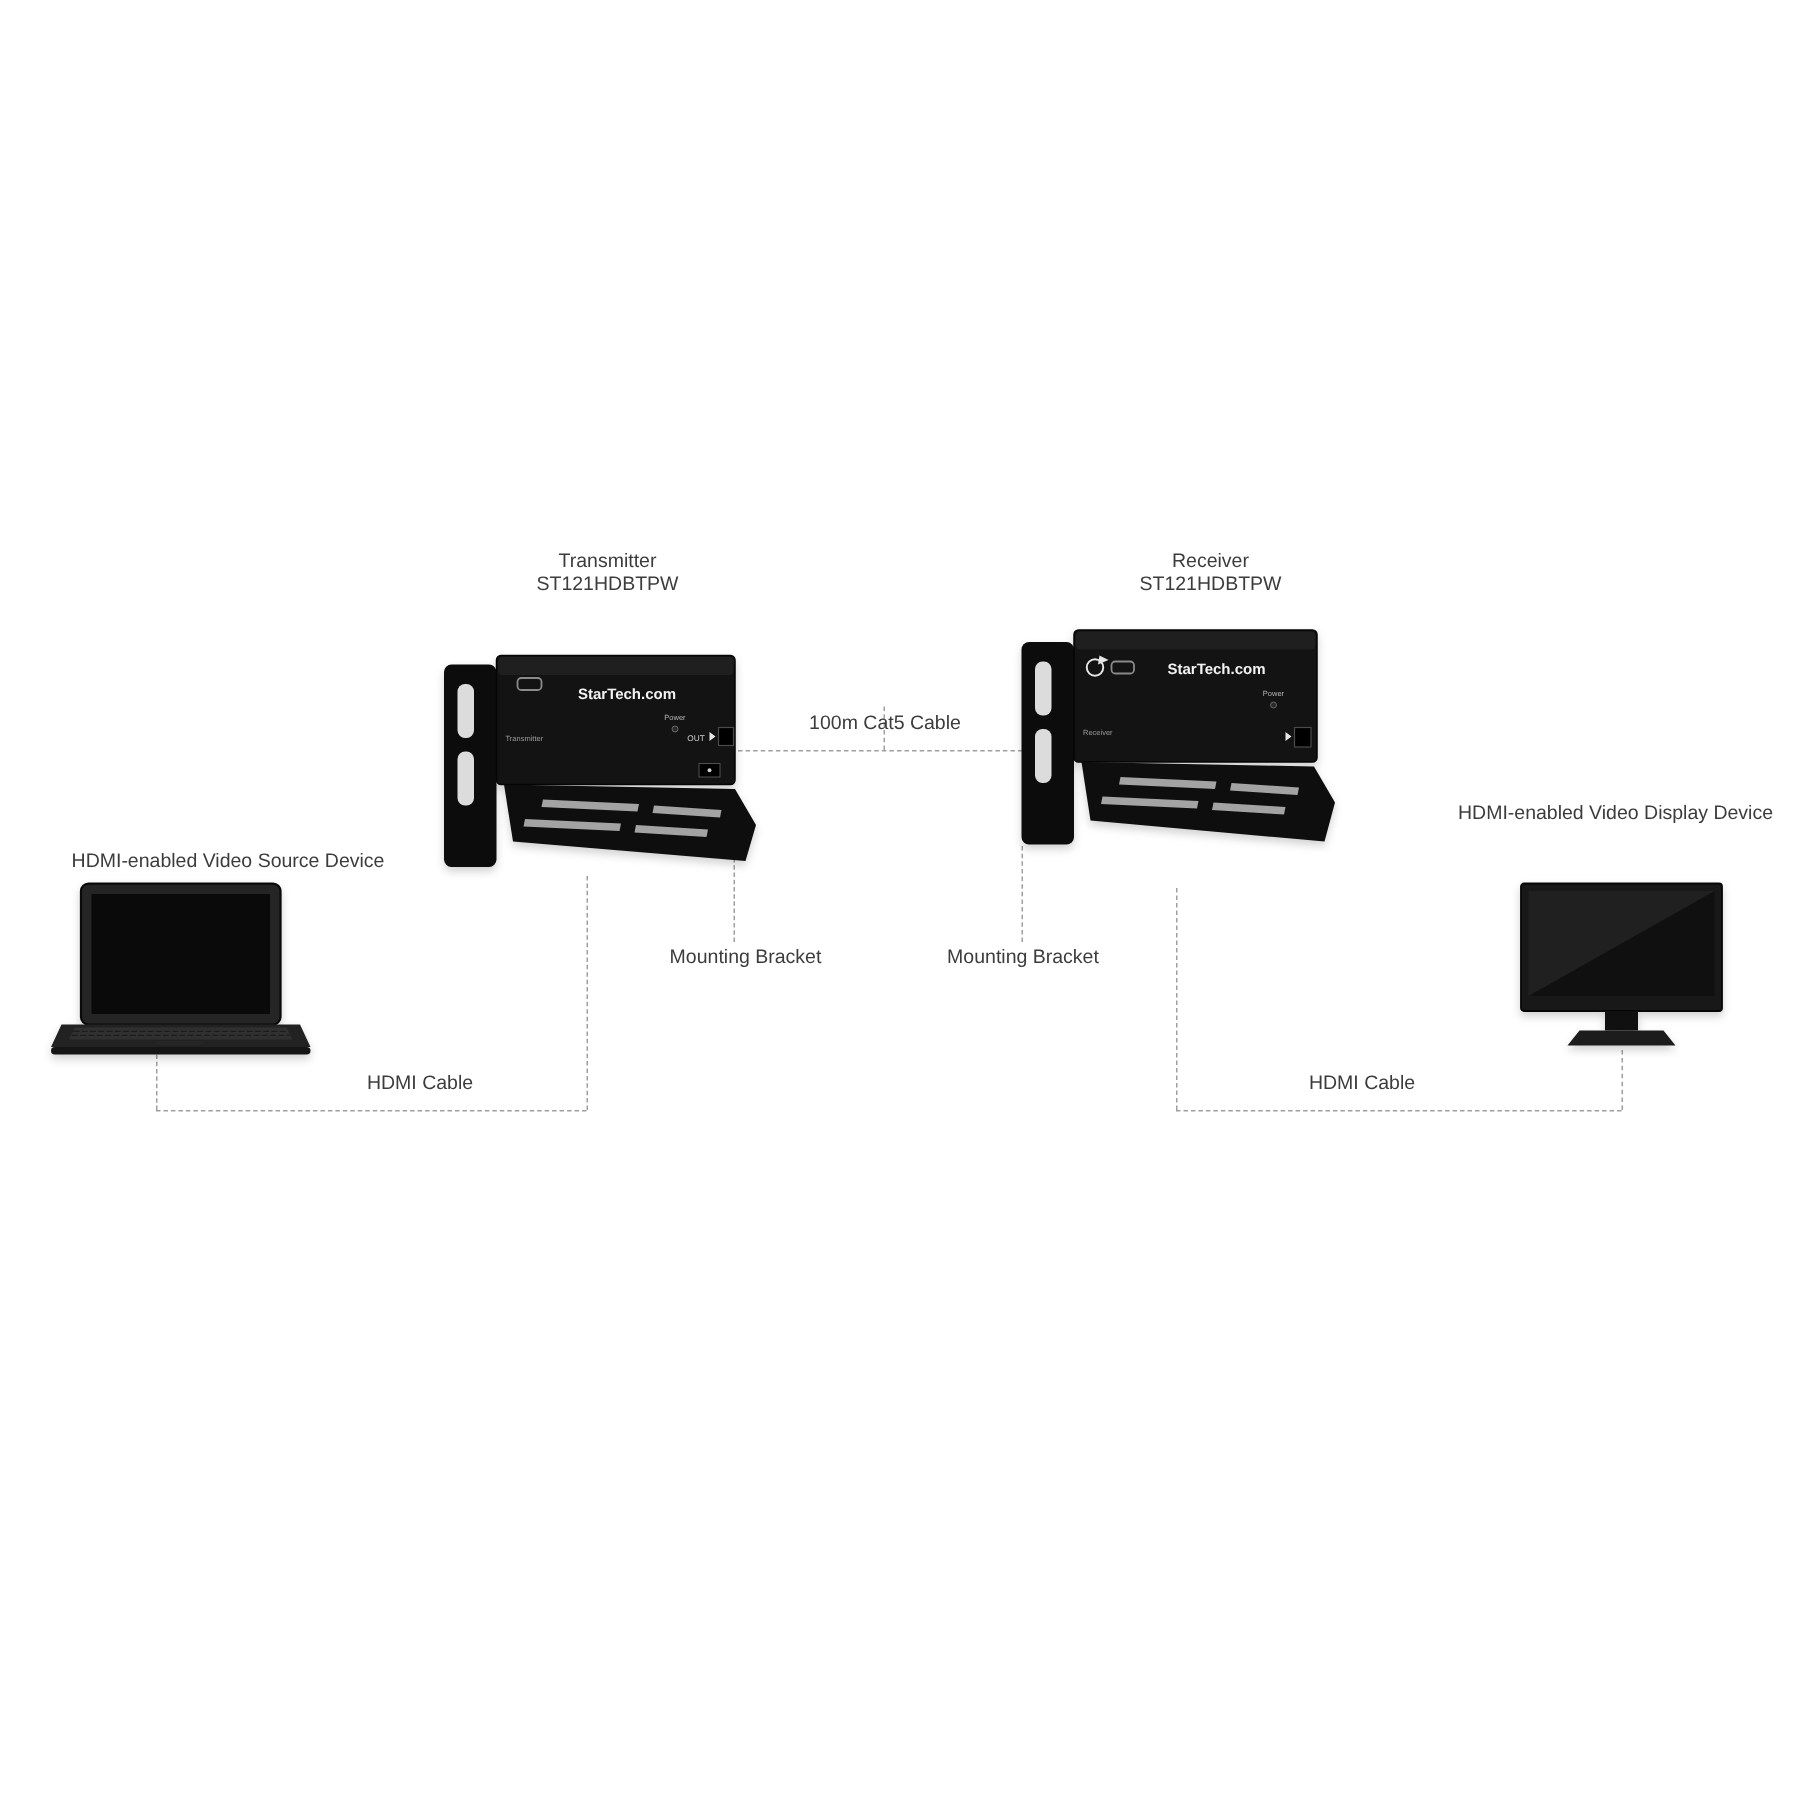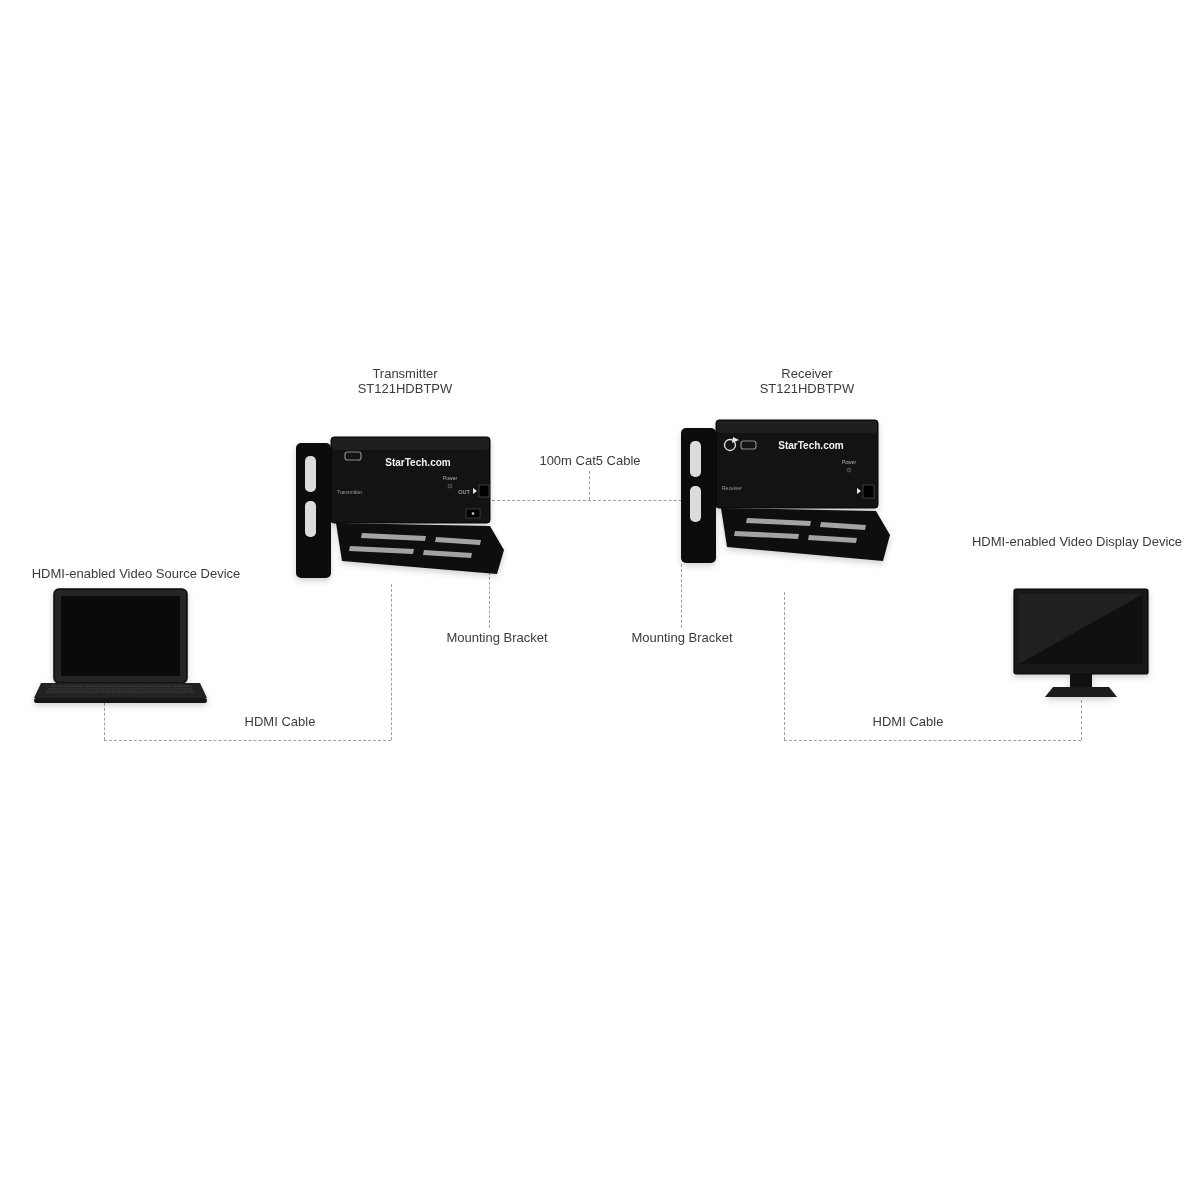--- a/index.html
+++ b/index.html
@@ -34,23 +34,23 @@
   <div class="lbl" style="left:305px;top:366px;width:200px">
     <div>Transmitter</div>
     <div>ST121HDBTPW</div>
   </div>
 
   <div class="lbl" style="left:707px;top:366px;width:200px">
     <div>Receiver</div>
     <div>ST121HDBTPW</div>
   </div>
 
-  <div class="lbl" style="left:490px;top:453px;width:200px">100m Cat5 Cable</div>
+  <div class="lbl" style="left:490px;top:474px;width:200px">100m Cat5 Cable</div>
 
-  <div class="lbl" style="left:16px;top:566px;width:240px">HDMI-enabled Video Source Device</div>
+  <div class="lbl" style="left:32px;top:566px;width:240px">HDMI-enabled Video Source Device</div>
   <div class="lbl" style="left:957px;top:534px;width:240px">HDMI-enabled Video Display Device</div>
 
   <div class="lbl" style="left:422px;top:630px;width:150px">Mounting Bracket</div>
   <div class="lbl" style="left:607px;top:630px;width:150px">Mounting Bracket</div>
 
   <div class="lbl" style="left:205px;top:714px;width:150px">HDMI Cable</div>
   <div class="lbl" style="left:833px;top:714px;width:150px">HDMI Cable</div>
 
   <svg class="dev" style="left:290px;top:430px" width="220" height="152" viewBox="0 0 220 152">
 

